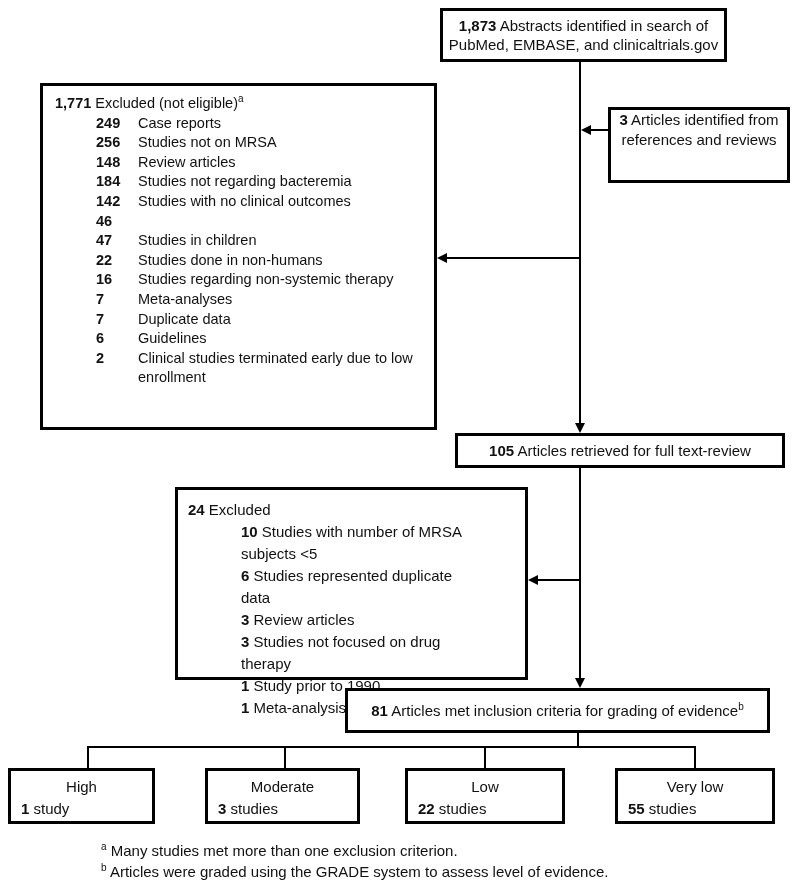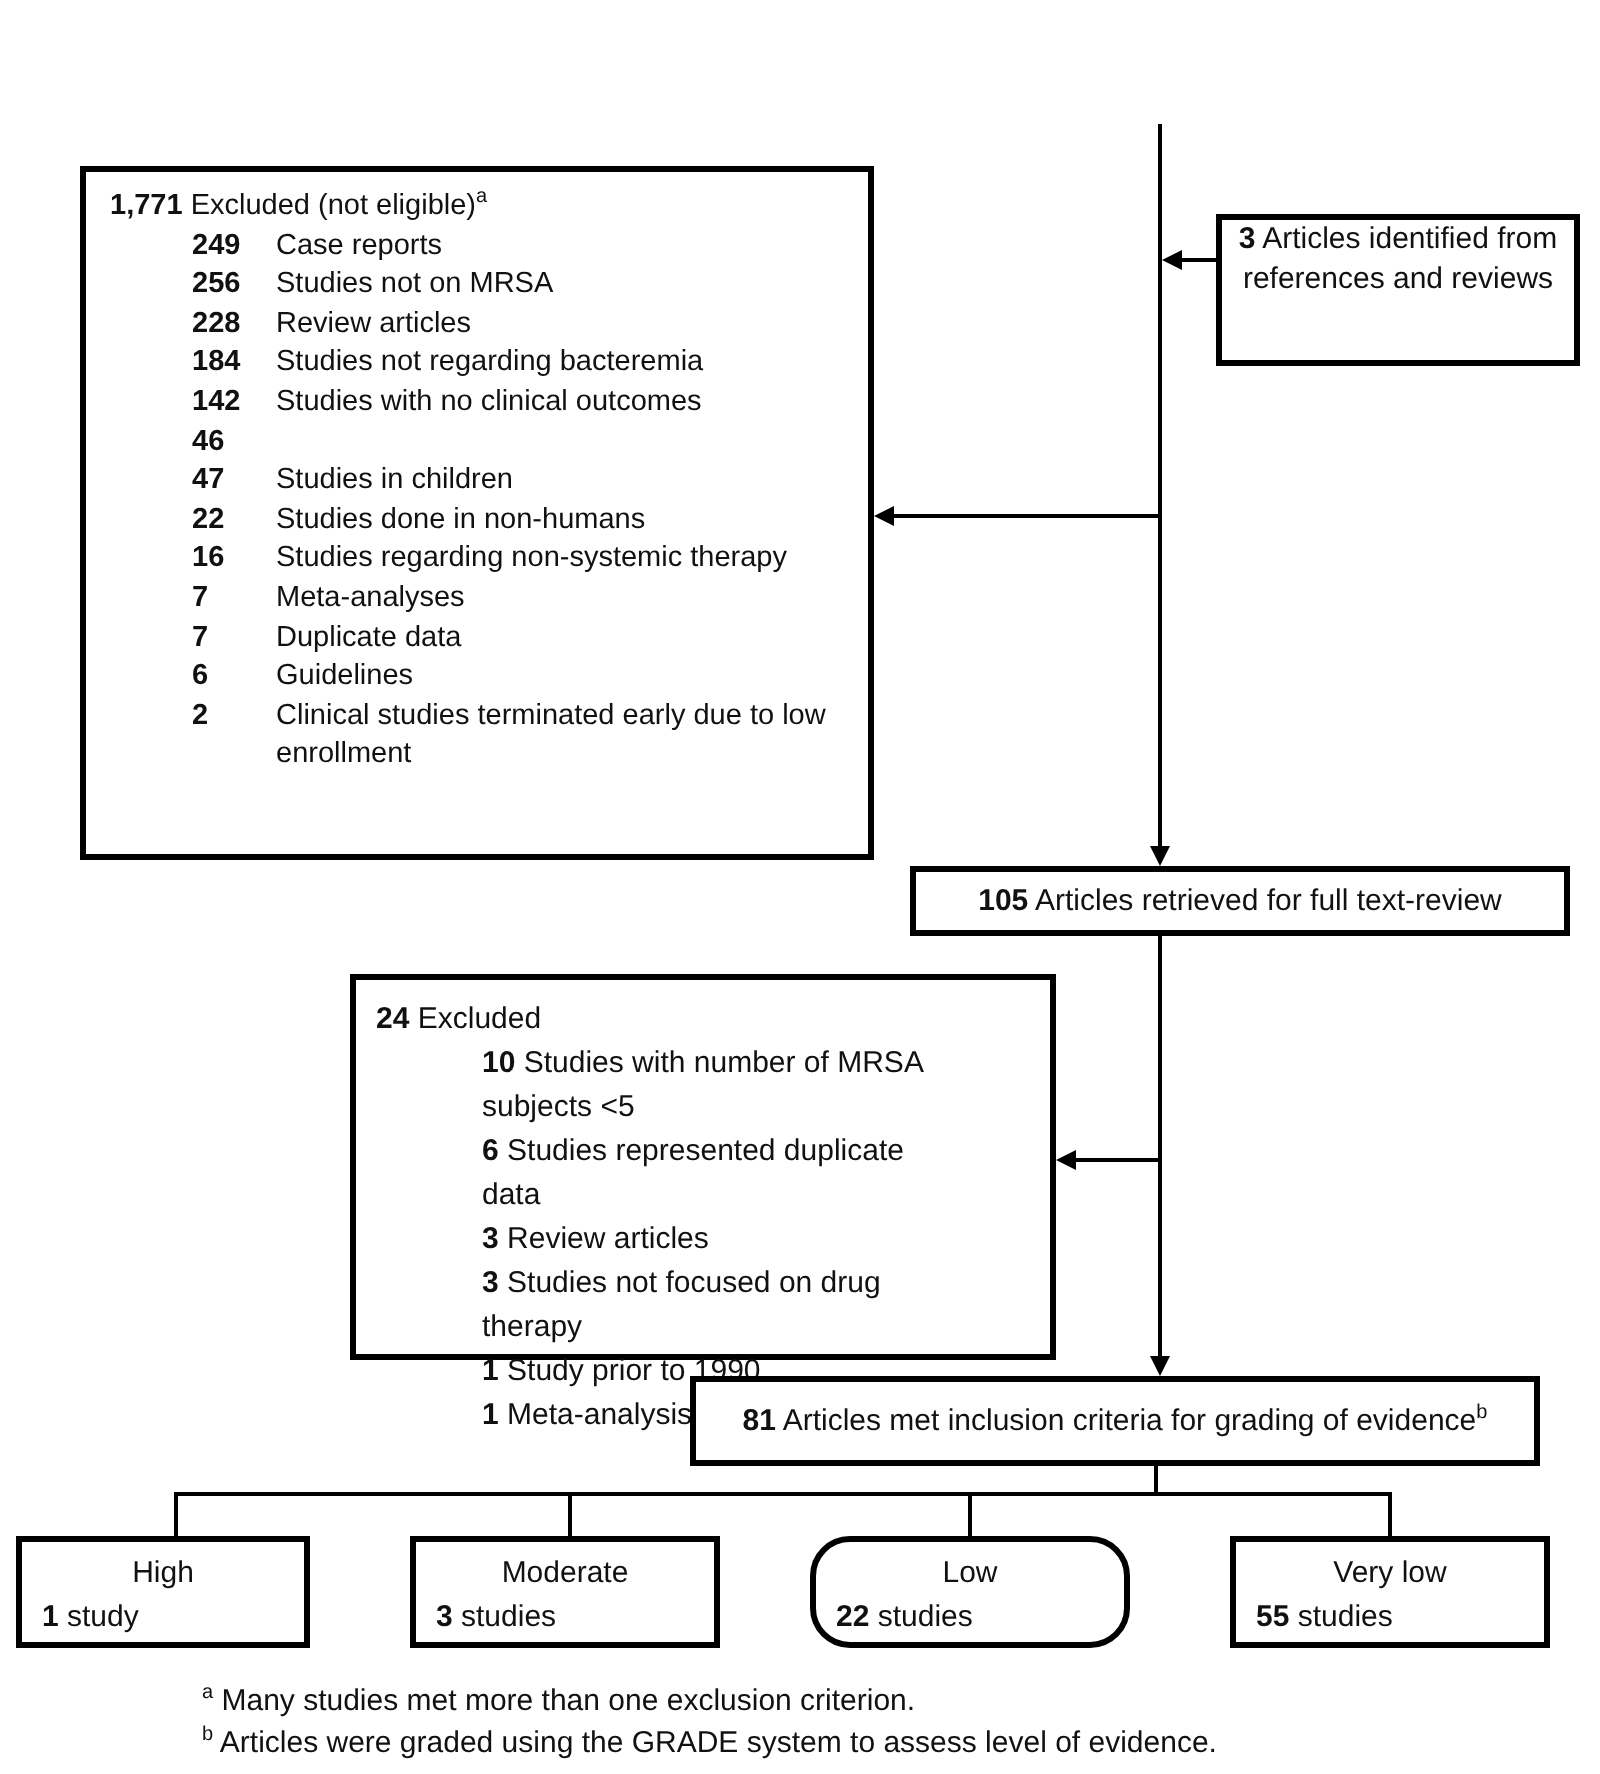--- a/index.html
+++ b/index.html
@@ -65,21 +65,21 @@
   }
   
   .grade-box {
     top: 768px; height: 56px; line-height: 22px;
     padding-top: 5px;
   }
   .grade-box .grade-label { text-align: center; }
   .grade-box .grade-count { text-align: left; padding-left: 10px; }
   .grade-high    { left: 8px;   width: 147px; }
   .grade-moderate{ left: 205px; width: 155px; }
-  .grade-low     { left: 405px; width: 160px; border-radius: 20px; }
+  .grade-low     { left: 405px; width: 160px; }
   .grade-verylow { left: 615px; width: 160px; }
 
   
   .footnotes {
     position: absolute; left: 101px; top: 840px;
     font-size: 15px; line-height: 21px;
   }
   sup { font-size: 10px; line-height: 0; }
 
   
@@ -118,39 +118,43 @@
   <div class="hline" style="left:537px; top:579px; width:43px;"></div>
   <div class="arrow arrow-left" style="left:528px; top:575px;"></div>
 
   <div class="vline" style="left:577px; top:733px; height:14px;"></div>
   <div class="hline" style="left:87px;  top:746px; width:609px;"></div>
   <div class="vline" style="left:87px;  top:746px; height:22px;"></div>
   <div class="vline" style="left:284px; top:746px; height:22px;"></div>
   <div class="vline" style="left:484px; top:746px; height:22px;"></div>
   <div class="vline" style="left:694px; top:746px; height:22px;"></div>
 
+  <div class="box top-box">
+    <div><b>1,873</b> <span>Abstracts identified in search of</span></div>
+    <div>PubMed, EMBASE, and clinicaltrials.gov</div>
+  </div>
 
   <div class="box refs-box">
     <div><b>3</b> <span>Articles identified from</span></div>
     <div>references and reviews</div>
   </div>
 
   <div class="box excl1-box">
     <div><b>1,771</b> <span>Excluded (not eligible)</span><sup>a</sup></div>
     <div class="list">
         <div class="row-flex">
           <b class="num">249</b> 
           <span class="desc">Case reports</span>
         </div>
         <div class="row-flex">
           <b class="num">256</b> 
           <span class="desc">Studies not on MRSA</span>
         </div>
         <div class="row-flex">
-          <b class="num">228</b> 
+          <b class="num">148</b> 
           <span class="desc">Review articles</span>
         </div>
         <div class="row-flex">
           <b class="num">184</b> 
           <span class="desc">Studies not regarding bacteremia</span>
         </div>
         <div class="row-flex">
           <b class="num">142</b> 
           <span class="desc">Studies with no clinical outcomes</span>
         </div>

